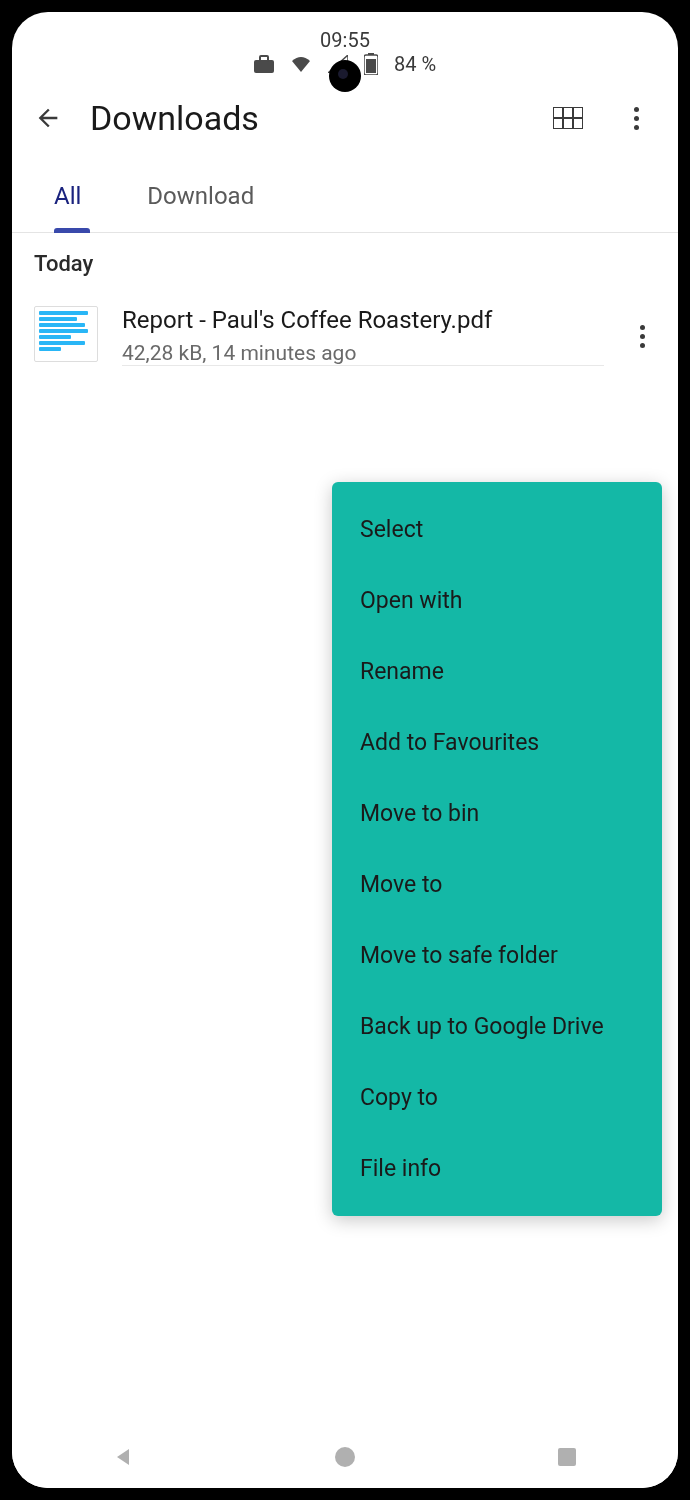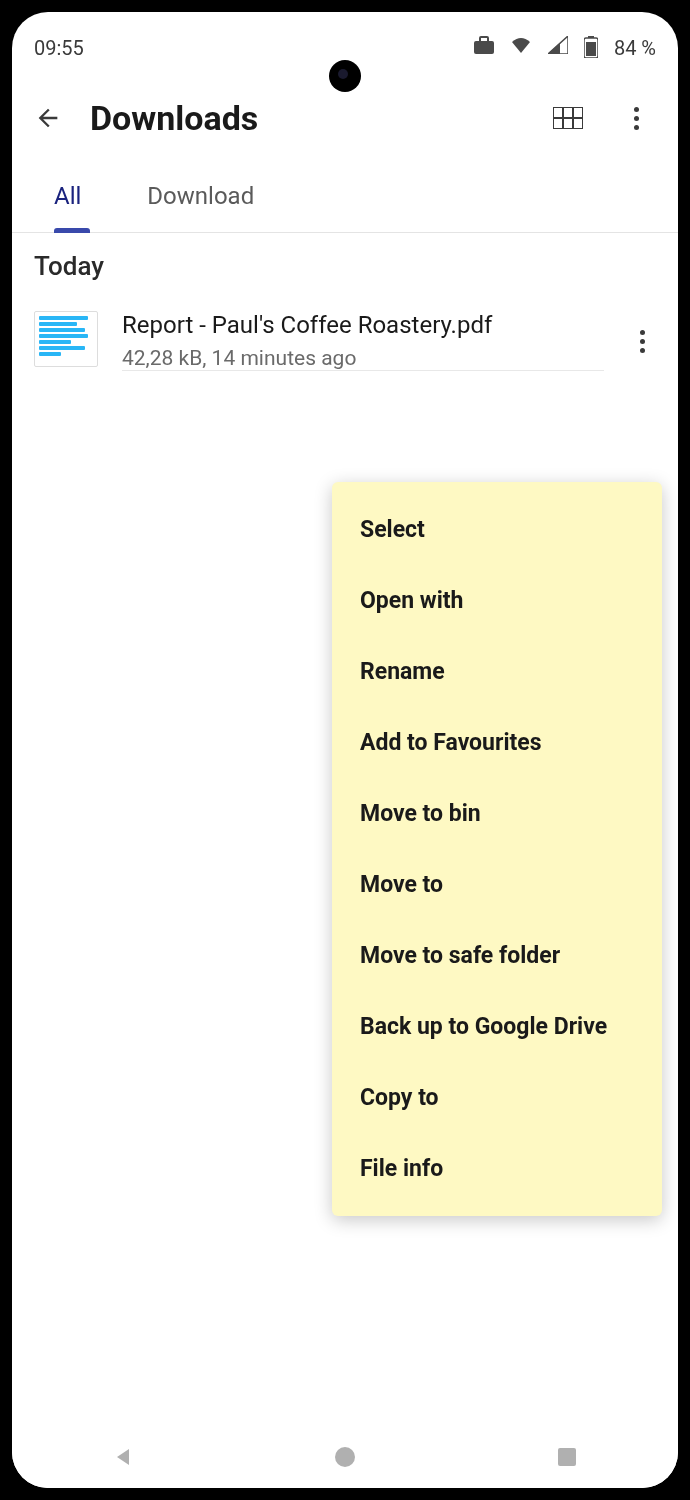--- a/index.html
+++ b/index.html
@@ -5,49 +5,49 @@
     * { margin: 0; padding: 0; box-sizing: border-box; font-family: Roboto, -apple-system, sans-serif; }
     body { width: 690px; height: 1500px; background: #000; position: relative; }
     
     .phone-frame { position: absolute; inset: 0; background: #000; border-radius: 48px; padding: 8px; }
     .phone-inner { background: #000; border-radius: 40px; height: 100%; padding: 4px; position: relative; }
     .screen { background: #fff; border-radius: 36px; height: 100%; overflow: hidden; position: relative; }
     
     .camera-notch { position: absolute; top: 52px; left: 50%; transform: translateX(-50%); width: 32px; height: 32px; background: #000; border-radius: 50%; z-index: 100; }
     .camera-notch::after { content: ''; position: absolute; top: 9px; left: 9px; width: 10px; height: 10px; background: #1a1a2e; border-radius: 50%; }
     
-    .status-bar { display: flex; justify-content: space-between; align-items: center; padding: 16px 22px 0; height: 56px; font-size: 20px; color: #3a3a3a; }
-    .status-right { display: flex; gap: 16px; }
+    .status-bar { display: flex; justify-content: space-between; align-items: center; padding: 16px 22px 0; height: 56px; font-size: 20px; color: #3a3a3a; flex-direction: column; }
+    .status-right { display: flex; align-items: center; gap: 16px; }
     .status-right svg { display: block; }
     
     .app-bar { display: flex; align-items: center; padding: 30px 22px 18px; gap: 28px; }
     .back-btn { width: 28px; height: 28px; display: flex; align-items: center; justify-content: center; }
-    .title { font-size: 34px; font-weight: 700; color: #1a1a1a; flex: 1; }
+    .title { font-size: 34px; font-weight: 400; color: #1a1a1a; flex: 1; }
     .icon-btn { width: 40px; height: 40px; display: flex; align-items: center; justify-content: center; }
     
     .tabs { display: flex; padding: 26px 22px 0; gap: 46px; border-bottom: 1px solid #e4e4e4; position: relative; }
     .tab { font-size: 24px; color: #5a5a5a; padding-bottom: 22px; position: relative; margin-left: 20px; }
     .tab.active { color: #1a237e; }
     .tab.active::after { content: ''; position: absolute; bottom: -1px; left: 0; right: 0; height: 5px; background: #3949ab; border-radius: 3px 3px 0 0; width: 36px; }
     
-    .section-header { padding: 18px 22px 10px; font-size: 26px; color: #2a2a2a; font-weight: 500; }
+    .section-header { padding: 18px 22px 10px; font-size: 22px; color: #2a2a2a; font-weight: 500; }
     .file-container { display: flex; align-items: flex-start; padding: 20px 22px 0; gap: 24px; position: relative; }
     .thumb { width: 64px; height: 56px; border: 1px solid #ddd; border-radius: 2px; padding: 4px; display: flex; flex-direction: column; gap: 2px; background: #fff; }
     .thumb-line { height: 4px; background: #29b6f6; border-radius: 1px; }
     .thumb-line.w1 { width: 90%; }
     .thumb-line.w2 { width: 70%; }
     .thumb-line.w3 { width: 85%; }
     .thumb-line.w4 { width: 60%; }
     .thumb-line.w5 { width: 40%; }
     .file-text { flex: 1; border-bottom: 1px solid #e8e8e8; }
     .file-name { font-size: 24px; color: #1a1a1a; margin-bottom: 6px; }
     .file-meta { font-size: 21px; color: #6a6a6a; margin-top: 7px; }
     .file-more { width: 28px; height: 40px; display: flex; align-items: center; justify-content: center; align-self: center; }
     
-    .context-menu { position: absolute; right: 16px; top: 470px; width: 330px; background: #fef9c3; border-radius: 6px; box-shadow: 0 4px 18px rgba(0,0,0,0.22); padding: 12px 0; z-index: 50; font-weight: bold; }
+    .context-menu { position: absolute; right: 16px; top: 470px; width: 330px; background: #14b8a6; border-radius: 6px; box-shadow: 0 4px 18px rgba(0,0,0,0.22); padding: 12px 0; z-index: 50; }
     .menu-item { padding: 22px 28px; font-size: 23px; color: #1a1a1a; }
     
     .nav-bar { position: absolute; bottom: 0; left: 0; right: 0; height: 62px; display: flex; justify-content: space-around; align-items: center; background: #fff; }
     .nav-btn { width: 50px; height: 50px; display: flex; align-items: center; justify-content: center; }
     
     .dots-v { display: flex; flex-direction: column; gap: 4px; }
     .dots-v span { width: 5px; height: 5px; background: #3a3a3a; border-radius: 50%; }
   </style>
 </head>
 <body>

